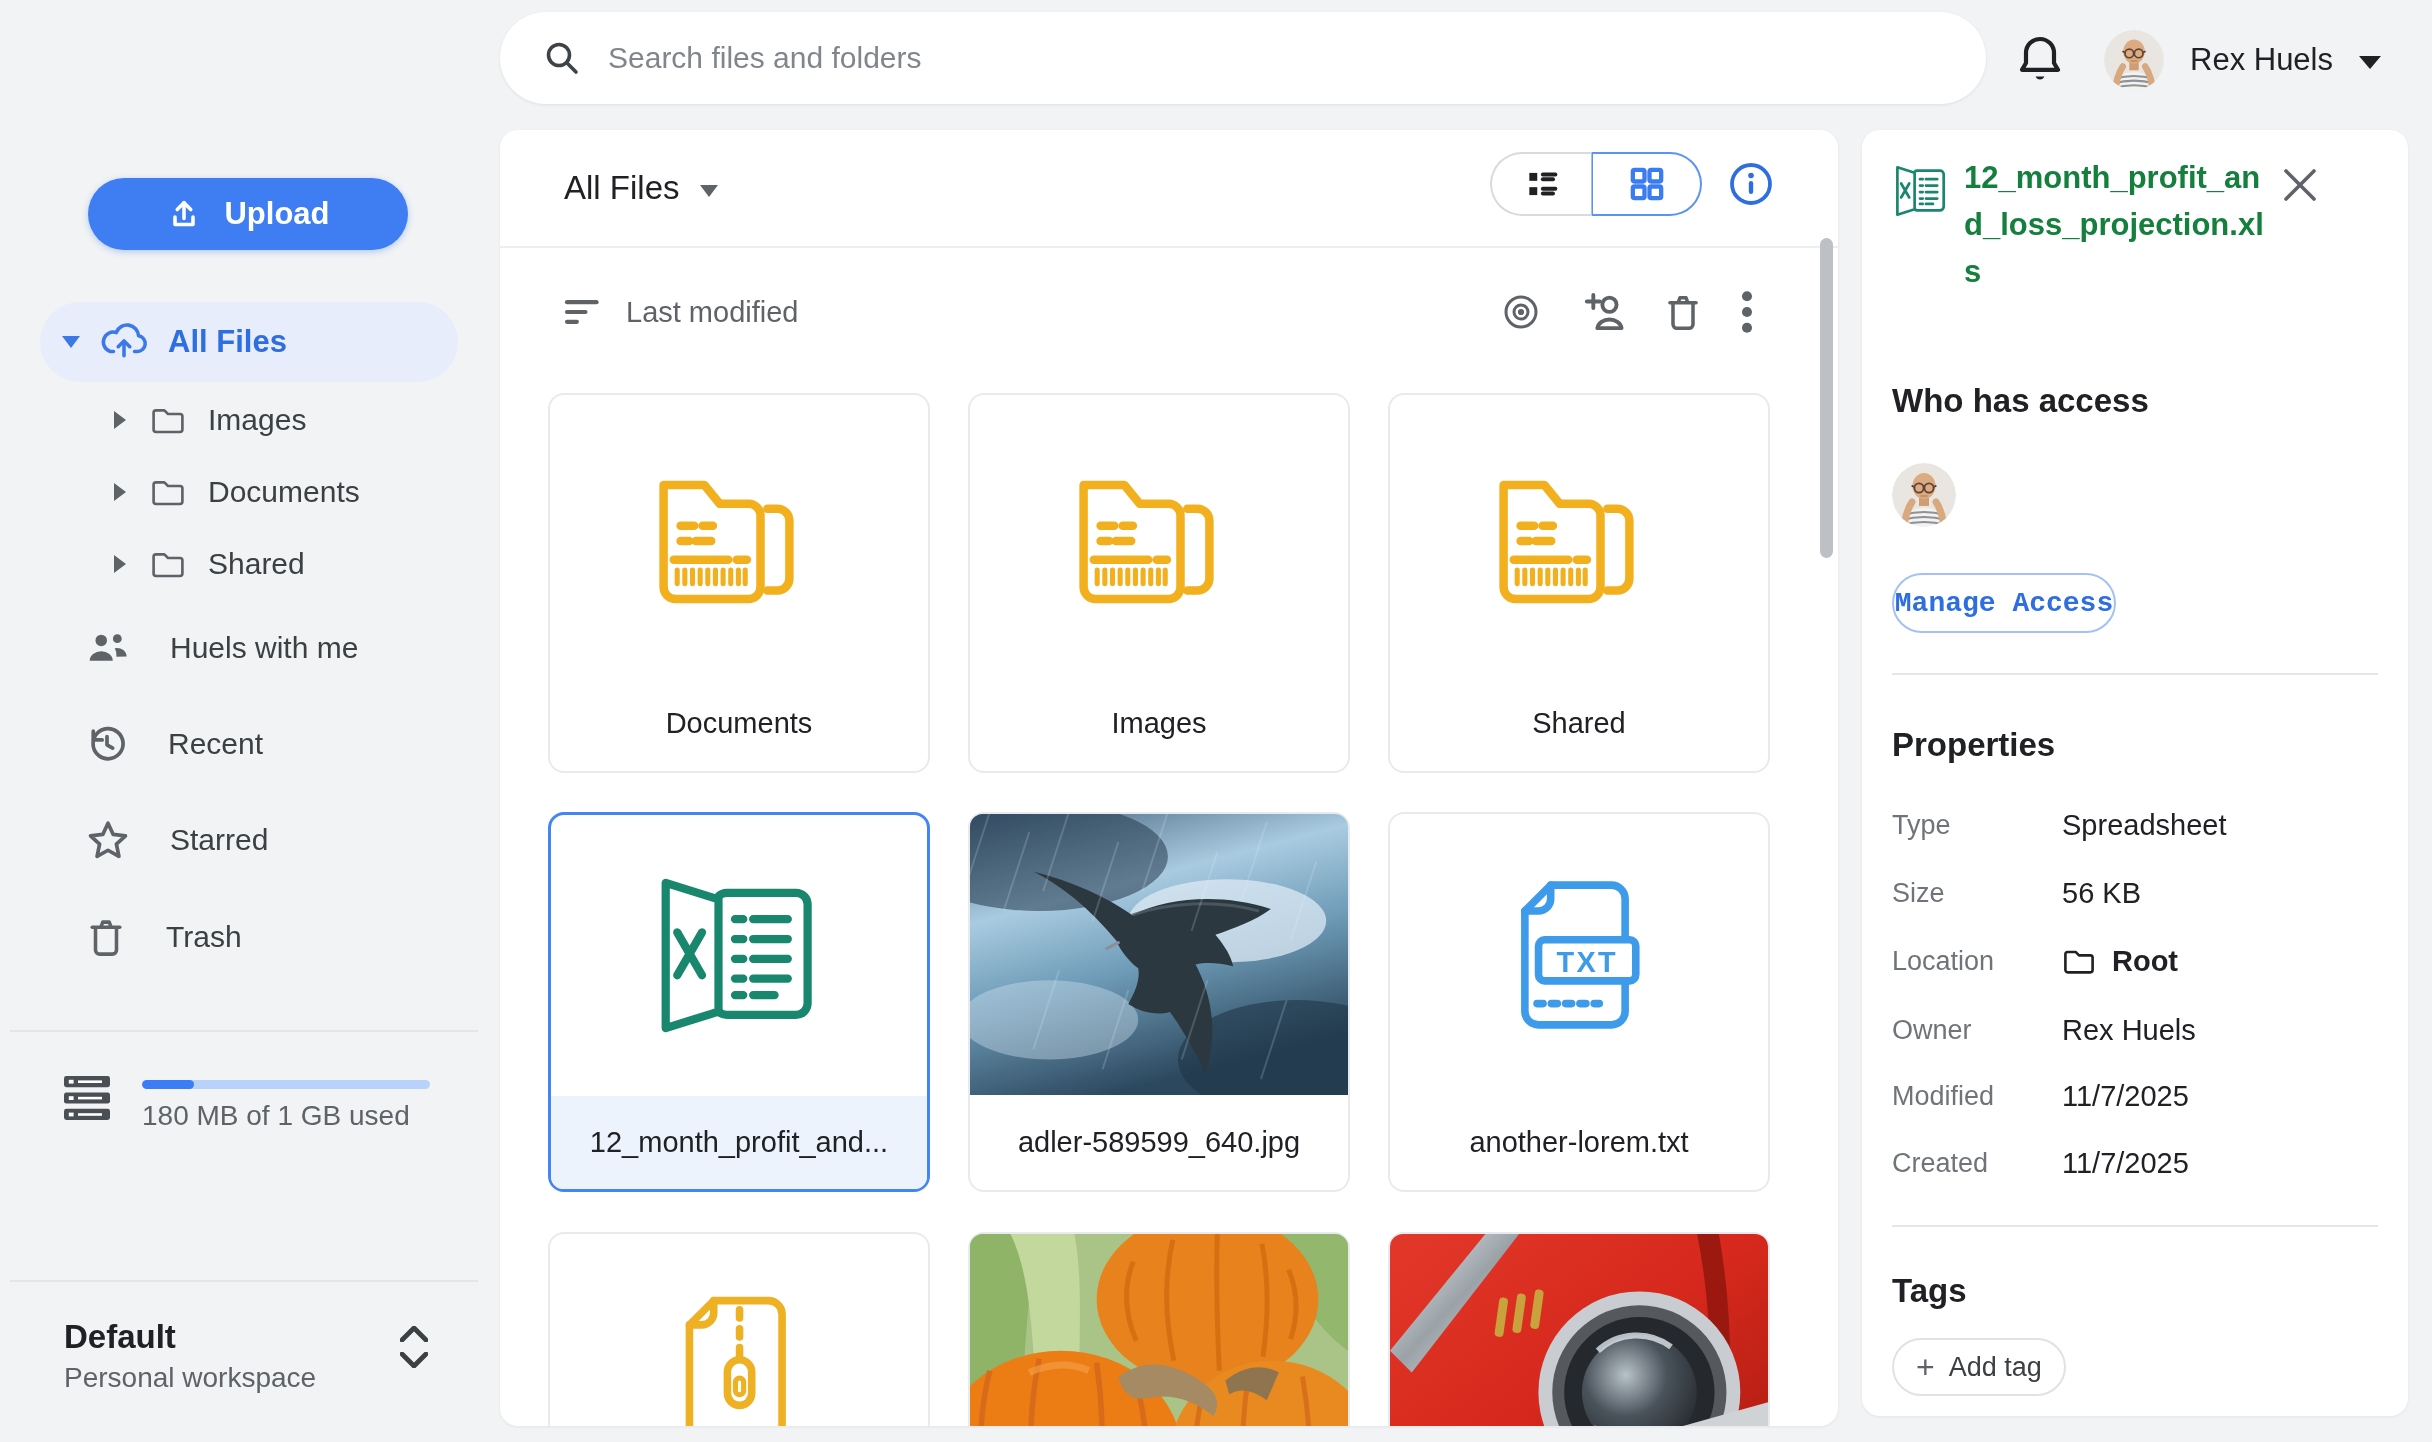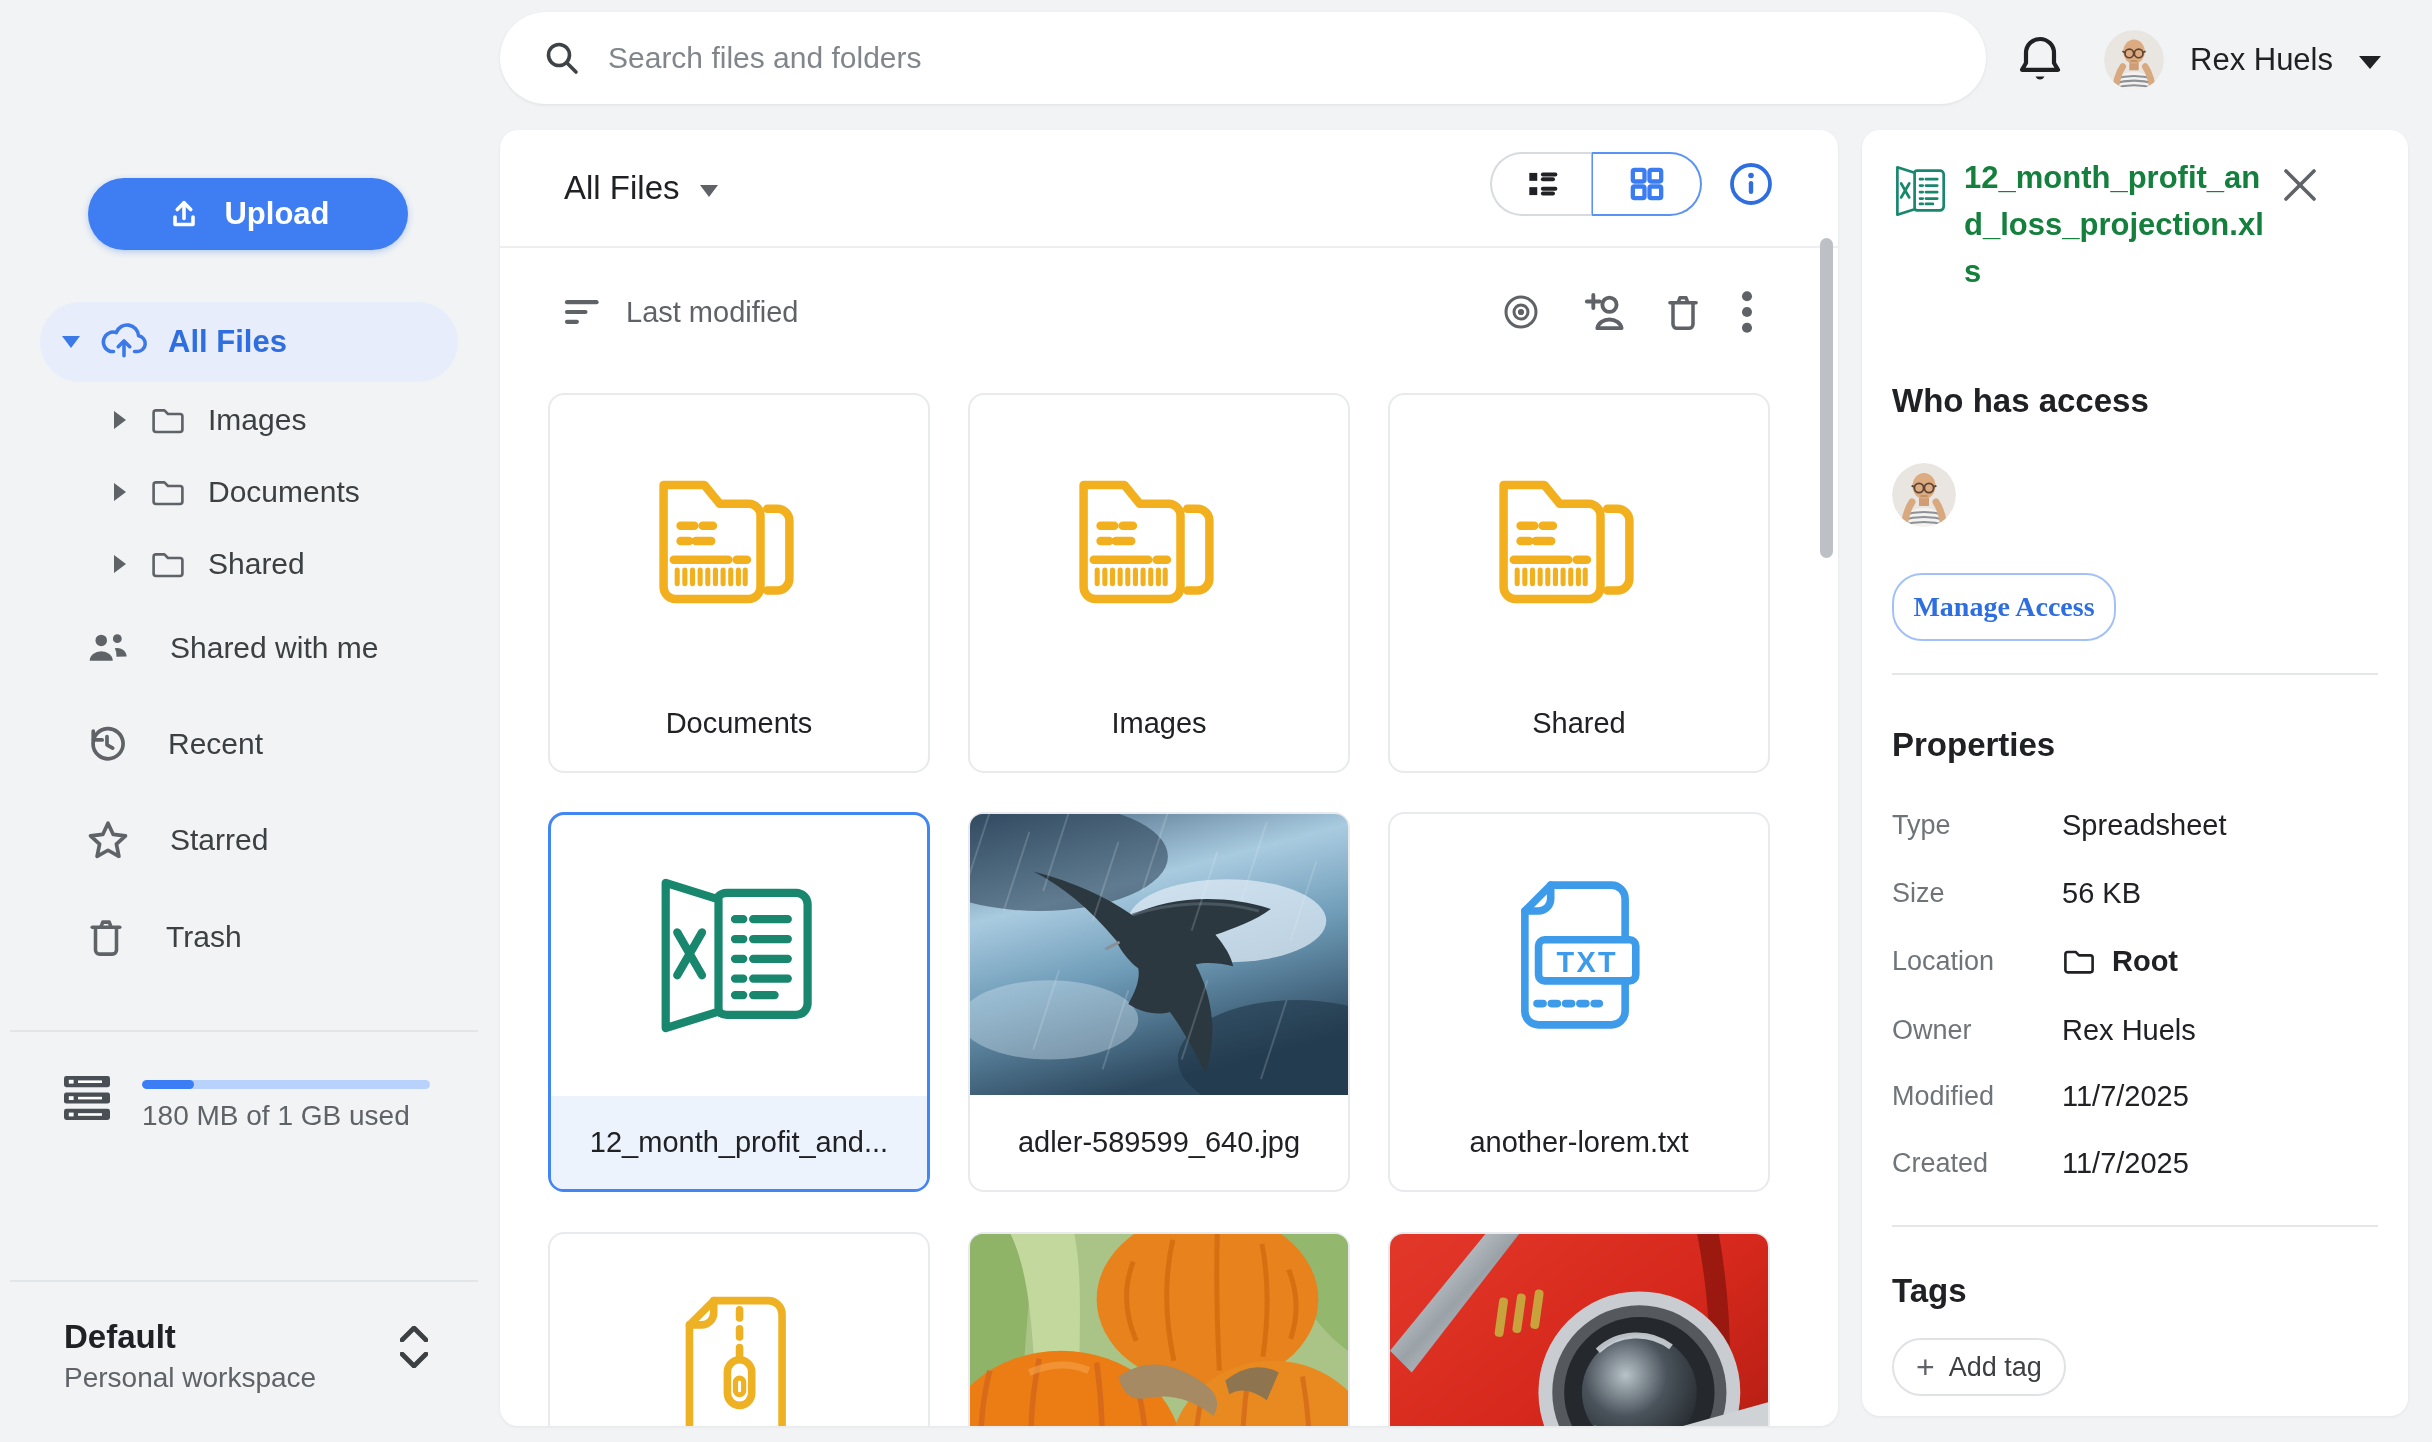--- a/index.html
+++ b/index.html
@@ -101,23 +101,23 @@
     left:1862px; top:130px; width:546px; height:1286px;
     background:#fff; border-radius:18px; overflow:hidden;
     box-shadow:0 1px 3px rgba(60,64,67,.08);
   }
   .dp-fileicon { position:absolute; left:30px; top:34px; }
   .dp-title { position:absolute; left:102px; top:24px; width:312px; font-size:31px; font-weight:700; line-height:47px; color:#15803d; word-break:break-all; }
   .dp-close { position:absolute; left:414px; top:32px; width:48px; height:48px; background:none; border:none; cursor:pointer; }
   .dp-h { position:absolute; left:30px; font-size:33px; font-weight:bold; color:#202124; }
   .dp-avatar { position:absolute; left:30px; top:333px; width:64px; height:64px; border-radius:50%; overflow:hidden; cursor:pointer; }
   .manage-btn {
-    position:absolute; left:30px; top:443px; width:224px; height:68px;
+    position:absolute; left:30px; top:443px; width:224px; height:60px;
     background:#fff; border:2px solid #a3c1f8; border-radius:30px; cursor:pointer;
-    color:#2e6ee0; font-size:28px; font-weight:bold; font-family:Liberation Serif, serif;
+    color:#2e6ee0; font-size:28px; font-weight:bold; font-family:Liberation Mono, monospace;
   }
   .dp-divider { position:absolute; left:30px; width:486px; height:0; border-top:2px solid #e4e6e8; }
   .prop-row { position:absolute; left:30px; width:486px; height:44px; display:flex; align-items:center; }
   .prop-label { width:146px; font-size:27px; color:#6f7479; flex:0 0 auto; }
   .prop-value { font-size:29px; color:#202124; display:flex; align-items:center; gap:16px;margin-left:24px; }
   .prop-value.bold { font-weight:bold; }
   .addtag-btn {
     position:absolute; left:30px; top:1208px; width:174px; height:58px;
     background:#fff; border:2px solid #e0e2e6; border-radius:29px; cursor:pointer;
     display:flex; align-items:center; justify-content:center; gap:14px;
@@ -257,21 +257,21 @@
     <span class="lbl">Shared</span>
   </div>
 
   <div class="nav-row" style="top:608px">
     <svg width="44" height="40" viewBox="0 0 26 22" fill="#5f6368">
       <circle cx="9" cy="6.5" r="3.4"></circle>
       <path d="M2.2 18.5 a6.8 5.6 0 0 1 13.6 0 Z"></path>
       <circle cx="18.5" cy="5.5" r="2.6"></circle>
       <path d="M17 11.2 a5.6 5 0 0 1 7 4.8 l-6 .2 a8 8 0 0 0 -1 -5 Z"></path>
     </svg>
-    <span class="lbl">Shared with me</span>
+    <span class="lbl">Huels with me</span>
   </div>
   <div class="nav-row" style="top:704px">
     <svg width="42" height="42" viewBox="0 0 26 26" fill="none" stroke="#5f6368" stroke-width="2.3" stroke-linecap="round" stroke-linejoin="round">
       <path d="M4.5 5 V10.5 H10"></path>
       <path d="M4.9 10 A9.3 9.3 0 1 1 13 22.3 A9.3 9.3 0 0 1 4.9 10" transform="rotate(-18 13 13)"></path>
       <path d="M13 8.5 V13.5 L16.5 15.5"></path>
     </svg>
     <span class="lbl">Recent</span>
   </div>
   <div class="nav-row" style="top:800px">

